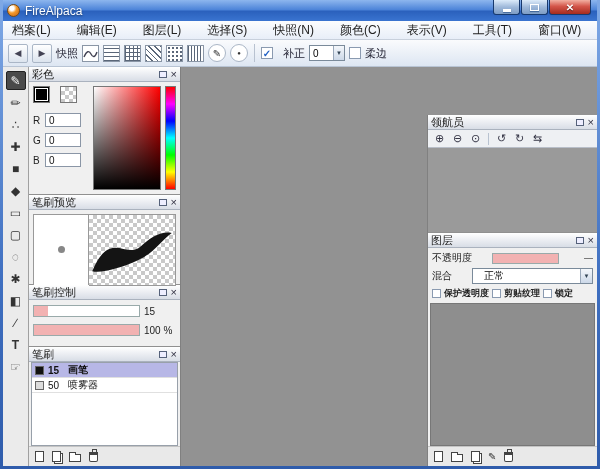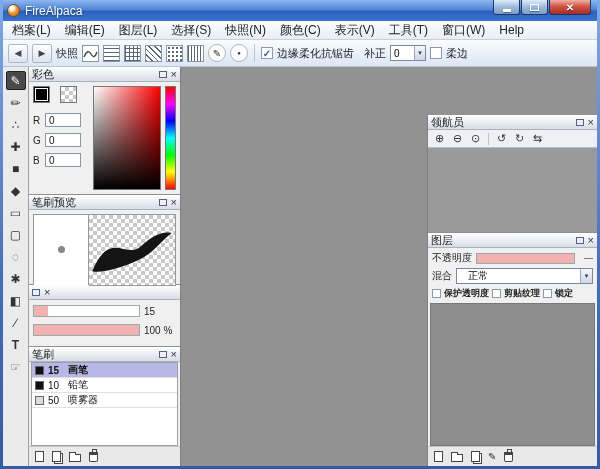--- a/index.html
+++ b/index.html
@@ -20,21 +20,21 @@
   .wb-min, .wb-max { width:27px; background: linear-gradient(#dcebfa, #9fb9da 50%, #7d9cc4); }
   .wb-close { width:42px; background: linear-gradient(#f2b0a2, #d4564a 45%, #a52b1e); color:#fff;
     font-size:10px; font-weight:bold; text-shadow:0 1px 1px #5a0f08; }
   .glyph-min { width:8px; height:3px; background:#fff; box-shadow:0 1px 1px #44699c; margin-top:6px; }
   .glyph-max { width:9px; height:7px; border:1px solid #fff; box-shadow:0 1px 1px #44699c; }
 
   
   .app-body { flex:1; display:flex; flex-direction:column; background:#f0f0f0; overflow:hidden; }
 
   .menubar { height:19px; display:flex; align-items:center; padding:0 2px;
-    background: linear-gradient(#fcfdfe, #e8eef8); border-bottom:1px solid #c8d0dc; }
+    background: linear-gradient(#fcfdfe, #e8eef8); border-bottom:1px solid #c8d0dc;gap:12px; }
   .menu-item { padding:0 7px; font-size:12px; color:#222; line-height:18px; white-space:nowrap; }
 
   .toolbar { height:27px; display:flex; align-items:center; gap:4px; padding:0 5px;
     background: linear-gradient(#fafbfd, #dde6f2); border-bottom:1px solid #b8c4d4; }
   .tb-btn { width:20px; height:19px; display:flex; align-items:center; justify-content:center;
     border:1px solid #aab6c6; border-radius:2px; background:linear-gradient(#fff,#dce4ee);
     font-size:9px; color:#445; }
   .tb-sep { width:1px; height:18px; background:#b8c2d0; margin:0 2px; }
   .tb-label { font-size:11px; color:#223; white-space:nowrap; }
   .tb-box { width:17px; height:17px; background:#fff; border:1px solid #8a96a6; }
@@ -128,21 +128,21 @@
   .ic-pen { font-size:10px; color:#333; line-height:10px; }
 
   
   .nav-toolbar { height:18px; flex:0 0 auto; display:flex; align-items:center; gap:3px; padding:0 4px;
     background:#eef0f3; border-bottom:1px solid #b8bec8; }
   .nav-icon { width:15px; height:15px; display:flex; align-items:center; justify-content:center;
     font-size:11px; color:#334; }
   .nav-preview { flex:1; background:#9a9a9a; }
 
   
-  .layers-row { display:flex; align-items:center; gap:4px; padding:3px 4px 0 4px;text-align:right; }
+  .layers-row { display:flex; align-items:center; gap:20px; padding:3px 4px 0 4px;text-align:right; }
   .layers-label { font-size:10px; color:#222; white-space:nowrap; }
   .opacity-bar { flex:1; height:11px; background:#f2b2b2; border:1px solid #9aa; }
   .opacity-val { font-size:9px; color:#333; width:14px; }
   .blend-select { flex:1; height:16px; background:#fff; border:1px solid #7a8a9a; display:flex;
     align-items:center; font-size:10px; padding-left:11px; }
   .blend-select .arrow { margin-left:auto; width:12px; height:14px; background:linear-gradient(#f4f7fb,#ccd8e8);
     border-left:1px solid #9aa8ba; display:flex; align-items:center; justify-content:center; font-size:6px; color:#345; }
   .layer-checks { display:flex; align-items:center; gap:3px; padding:3px 11px 3px 4px; flex-wrap:nowrap;font-weight:bold; }
   .layer-checks .checkbox { width:9px; height:9px; }
   .check-label { font-size:9px; color:#222; white-space:nowrap; }
@@ -207,21 +207,20 @@
       <div class="tb-round">
           <span>✎</span>
         </div>
       <div class="tb-round">
           <span style="font-size:6px;">●</span>
         </div>
       <div class="tb-sep"></div>
       <div class="checkbox">
           <span>✓</span>
         </div>
-      <span class="tb-label">边缘柔化抗锯齿</span>
       <span class="tb-label" style="margin-left:6px;">补正</span>
       <div class="tb-select">
         <span>0</span>
         <span class="arrow">▼</span>
       </div>
       <div class="checkbox"></div>
       <span class="tb-label">柔边</span>
     </div>
 
     <div class="workspace">
@@ -316,20 +315,21 @@
             <div class="stroke-area checker-bg">
               <svg width="100%" height="100%" viewBox="0 0 80 62" preserveAspectRatio="none">
                 <path d="M3 50 C 20 12, 34 40, 48 28 C 58 19, 68 14, 77 16 C 66 24, 60 34, 46 40 C 30 47, 12 52, 3 50 Z" fill="#141414"></path>
               </svg>
             </div>
           </div>
         </div>
 
         <div class="panel" style="height:62px;">
           <div class="panel-header">
+            <span class="ph-title">笔刷控制</span>
             <span class="ph-float"></span>
             <span class="ph-close">×</span>
           </div>
           <div class="control-content">
             <div class="slider-row">
               <div class="slider">
                   <div class="slider-fill" style="width:13%;"></div>
                 </div>
               <span class="slider-val">15</span>
             </div>
@@ -346,25 +346,20 @@
           <div class="panel-header">
             <span class="ph-title">笔刷</span>
             <span class="ph-float"></span>
             <span class="ph-close">×</span>
           </div>
           <div class="brush-list">
             <div class="brush-row selected">
               <span class="brush-swatch"></span>
               <span class="brush-size">15</span>
               <span>画笔</span>
-            </div>
-            <div class="brush-row">
-              <span class="brush-swatch"></span>
-              <span class="brush-size">10</span>
-              <span>铅笔</span>
             </div>
             <div class="brush-row">
               <span class="brush-swatch light"></span>
               <span class="brush-size">50</span>
               <span>喷雾器</span>
             </div>
           </div>
           <div class="panel-footer">
             <div class="ic-page"></div>
             <div class="ic-pages"></div>

